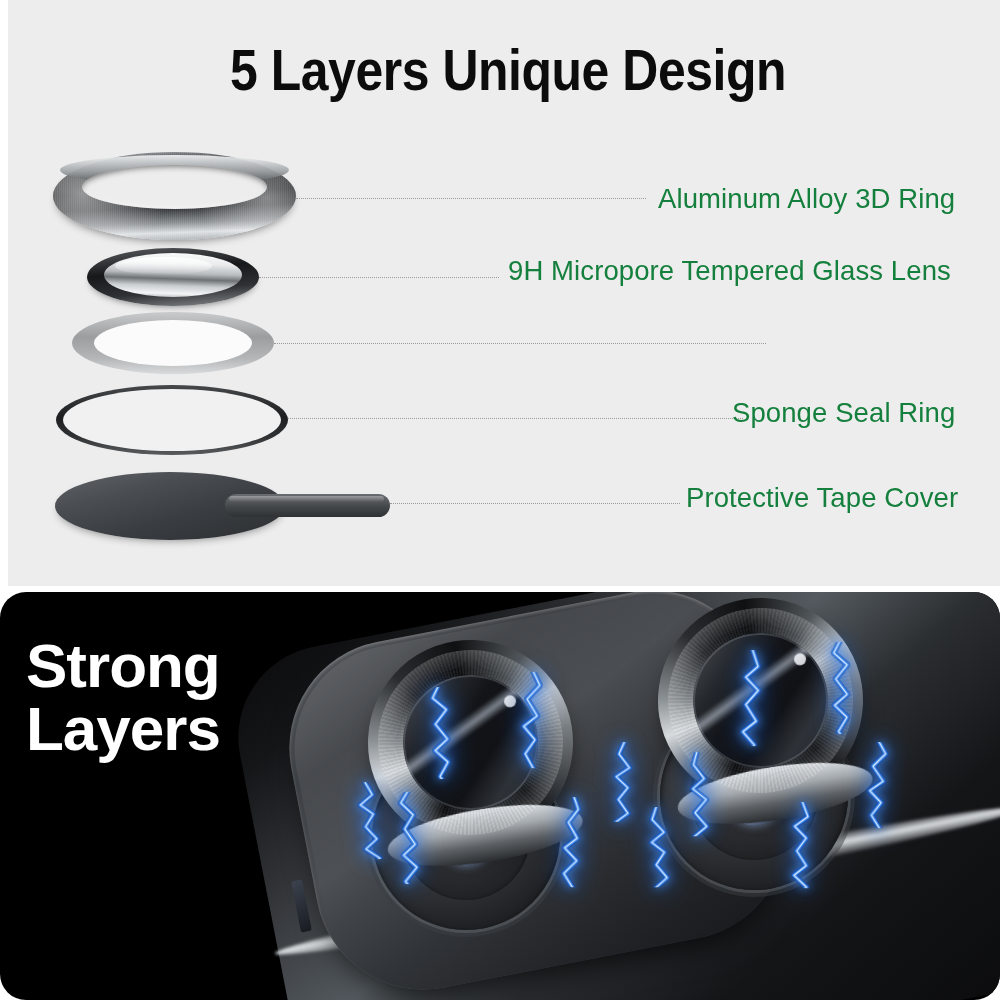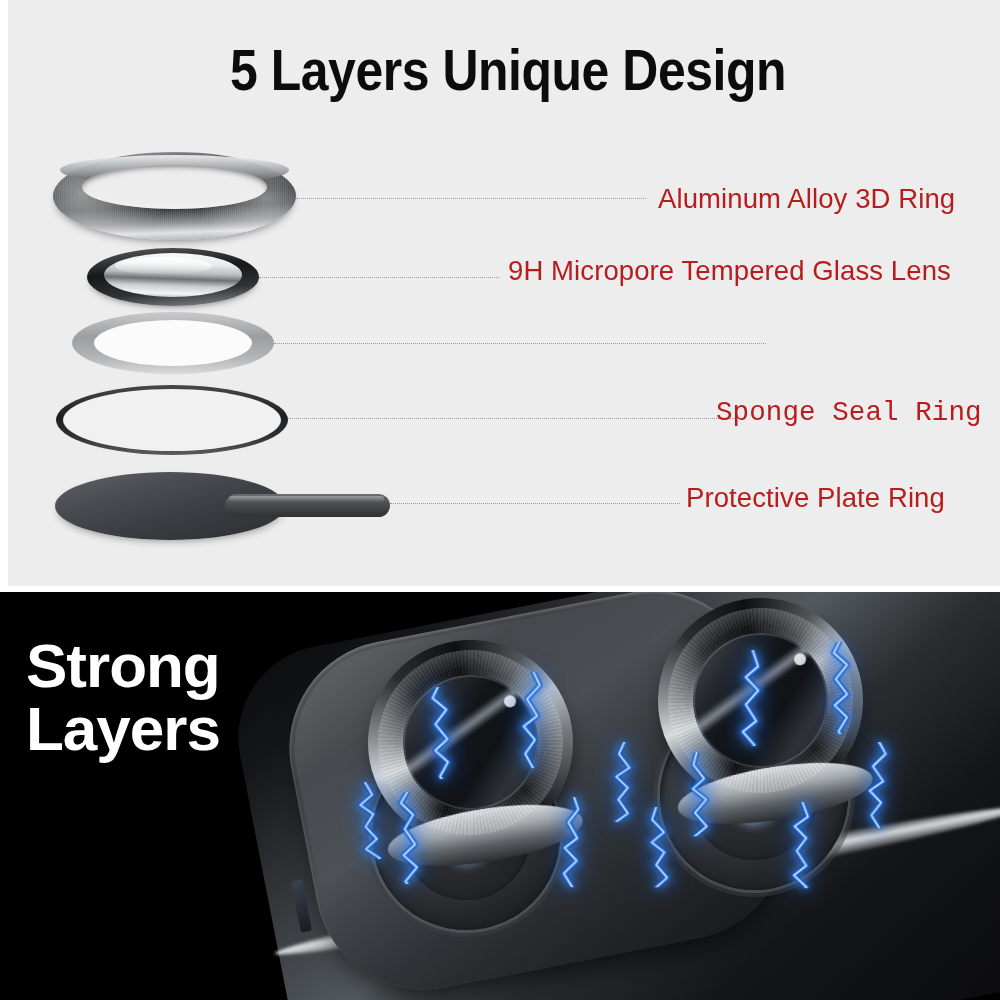--- a/index.html
+++ b/index.html
@@ -32,21 +32,21 @@
   
   .leader{
     position:absolute;
     height:0;
     border-top:1px dotted #9b9b9b;
   }
 
   .layer-label{
     position:absolute;
     font-size:27.5px;
-    color:#b91c1c;
+    color:#15803d;
     white-space:nowrap;
     letter-spacing:0.1px;
   }
 
   
   #ring-alloy{
     position:absolute; left:45px; top:152px; width:243px; height:88px;
   }
   #ring-alloy .outer{
     position:absolute; inset:0;
@@ -150,20 +150,21 @@
   #separator{
     position:absolute; left:0; top:586px; width:1000px; height:6px;
     background:#ffffff;
   }
 
   
   #bottom-panel{
     position:absolute; left:0; top:592px; width:1000px; height:408px;
     background:#000000;
     overflow:hidden;
+    border-radius:26px;
   }
   #headline{
     position:absolute; left:26px; top:42px;
     font-size:62px; line-height:1.02;
     font-weight:bold;
     color:#ffffff;
     letter-spacing:-1px;
   }
   #headline span{ display:block; }
 
@@ -311,28 +312,28 @@
       <div class="band"></div>
       <div class="void"></div>
     </div>
     <div class="leader" style="left:266px; top:343px; width:492px;"></div>
 
     <div id="sponge-ring">
       <div class="band"></div>
       <div class="void"></div>
     </div>
     <div class="leader" style="left:280px; top:418px; width:455px;"></div>
-    <div class="layer-label" style="left:708px; top:397px;font-family:Liberation Mono, monospace;">Sponge Seal Ring</div>
+    <div class="layer-label" style="left:724px; top:397px;">Sponge Seal Ring</div>
 
     <div id="plate-cover">
       <div class="disc"></div>
       <div class="tab"></div>
     </div>
     <div class="leader" style="left:382px; top:503px; width:290px;"></div>
-    <div class="layer-label" style="left:678px; top:482px;">Protective Plate Ring</div>
+    <div class="layer-label" style="left:678px; top:482px;">Protective Tape Cover</div>
   </div>
 
   <div id="separator"></div>
 
   <div id="bottom-panel">
 
     <div id="phone-body"></div>
     <div id="phone-edge-hl"></div>
     <div id="antenna-band"></div>
 

